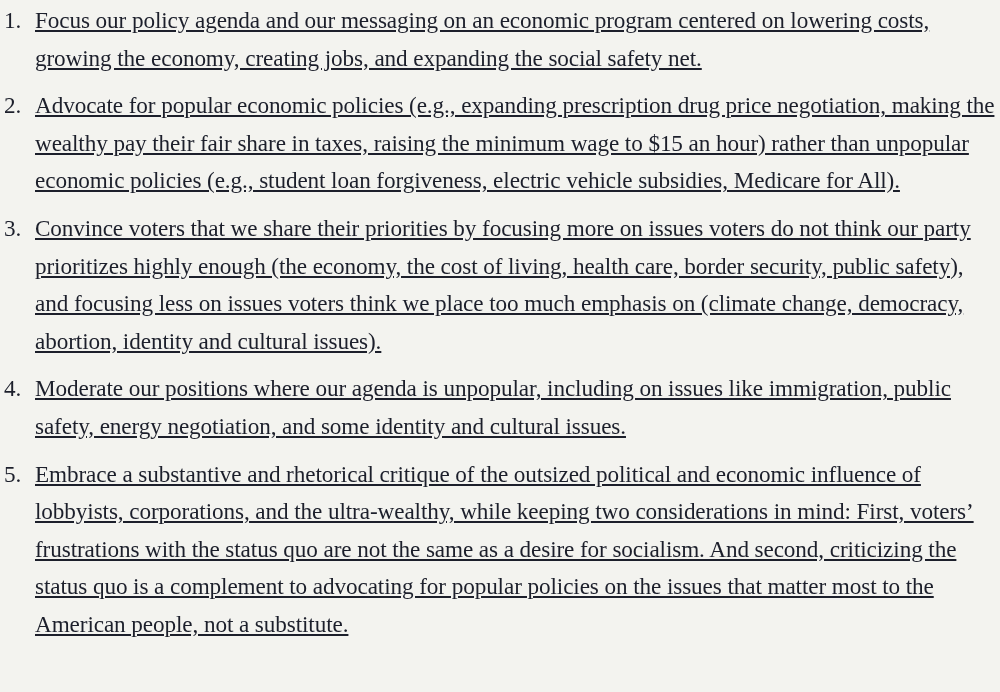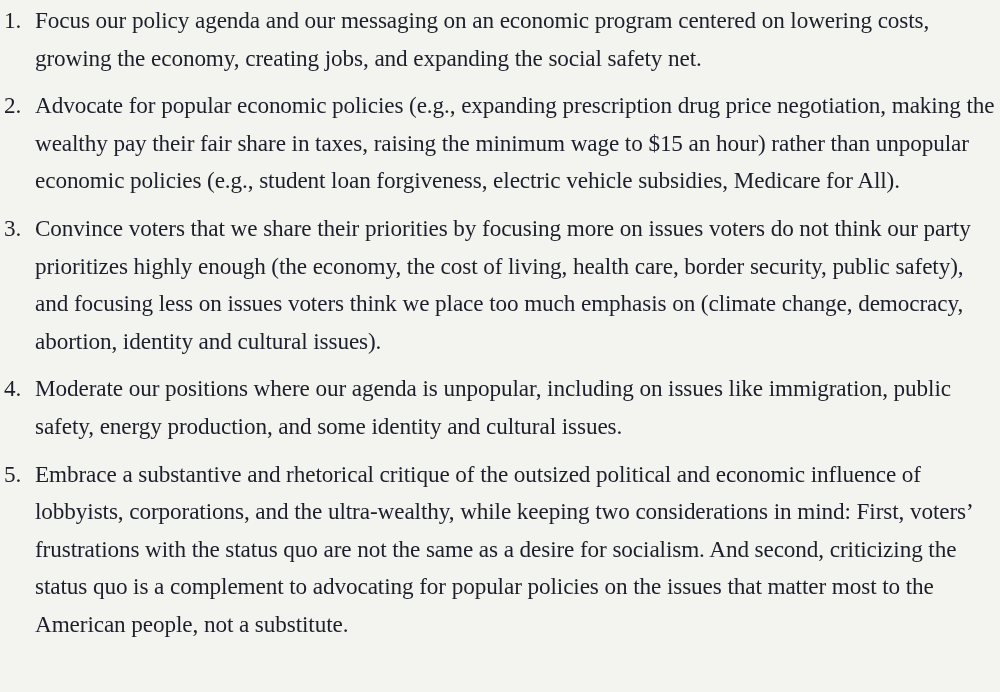--- a/index.html
+++ b/index.html
@@ -34,20 +34,21 @@
     }
     .rec-num {
       position: absolute;
       left: 4px;
       top: 0;
       width: 31px;
       text-align: left;
     }
     .rec-text {
       display: block;
+      text-decoration: underline;
     }
   </style>
 </head>
 <body>
 
 <div class="doc">
   <ol class="rec-list">
     <li class="rec-item">
       <span class="rec-num">1.</span>
       <span class="rec-text">Focus our policy agenda and our messaging on an economic program centered on lowering costs, growing the economy, creating jobs, and expanding the social safety net.</span>
@@ -55,20 +56,20 @@
     <li class="rec-item">
       <span class="rec-num">2.</span>
       <span class="rec-text">Advocate for popular economic policies (e.g., expanding prescription drug price negotiation, making the wealthy pay their fair share in taxes, raising the minimum wage to $15 an hour) rather than unpopular economic policies (e.g., student loan forgiveness, electric vehicle subsidies, Medicare for All).</span>
     </li>
     <li class="rec-item">
       <span class="rec-num">3.</span>
       <span class="rec-text">Convince voters that we share their priorities by focusing more on issues voters do not think our party prioritizes highly enough (the economy, the cost of living, health care, border security, public safety), and focusing less on issues voters think we place too much emphasis on (climate change, democracy, abortion, identity and cultural issues).</span>
     </li>
     <li class="rec-item">
       <span class="rec-num">4.</span>
-      <span class="rec-text">Moderate our positions where our agenda is unpopular, including on issues like immigration, public safety, energy production, and some identity and cultural issues.</span>
+      <span class="rec-text">Moderate our positions where our agenda is unpopular, including on issues like immigration, public safety, energy negotiation, and some identity and cultural issues.</span>
     </li>
     <li class="rec-item">
       <span class="rec-num">5.</span>
       <span class="rec-text">Embrace a substantive and rhetorical critique of the outsized political and economic influence of lobbyists, corporations, and the ultra-wealthy, while keeping two considerations in mind: First, voters’ frustrations with the status quo are not the same as a desire for socialism. And second, criticizing the status quo is a complement to advocating for popular policies on the issues that matter most to the American people, not a substitute.</span>
     </li>
   </ol>
 </div>
 
 </body></html>

